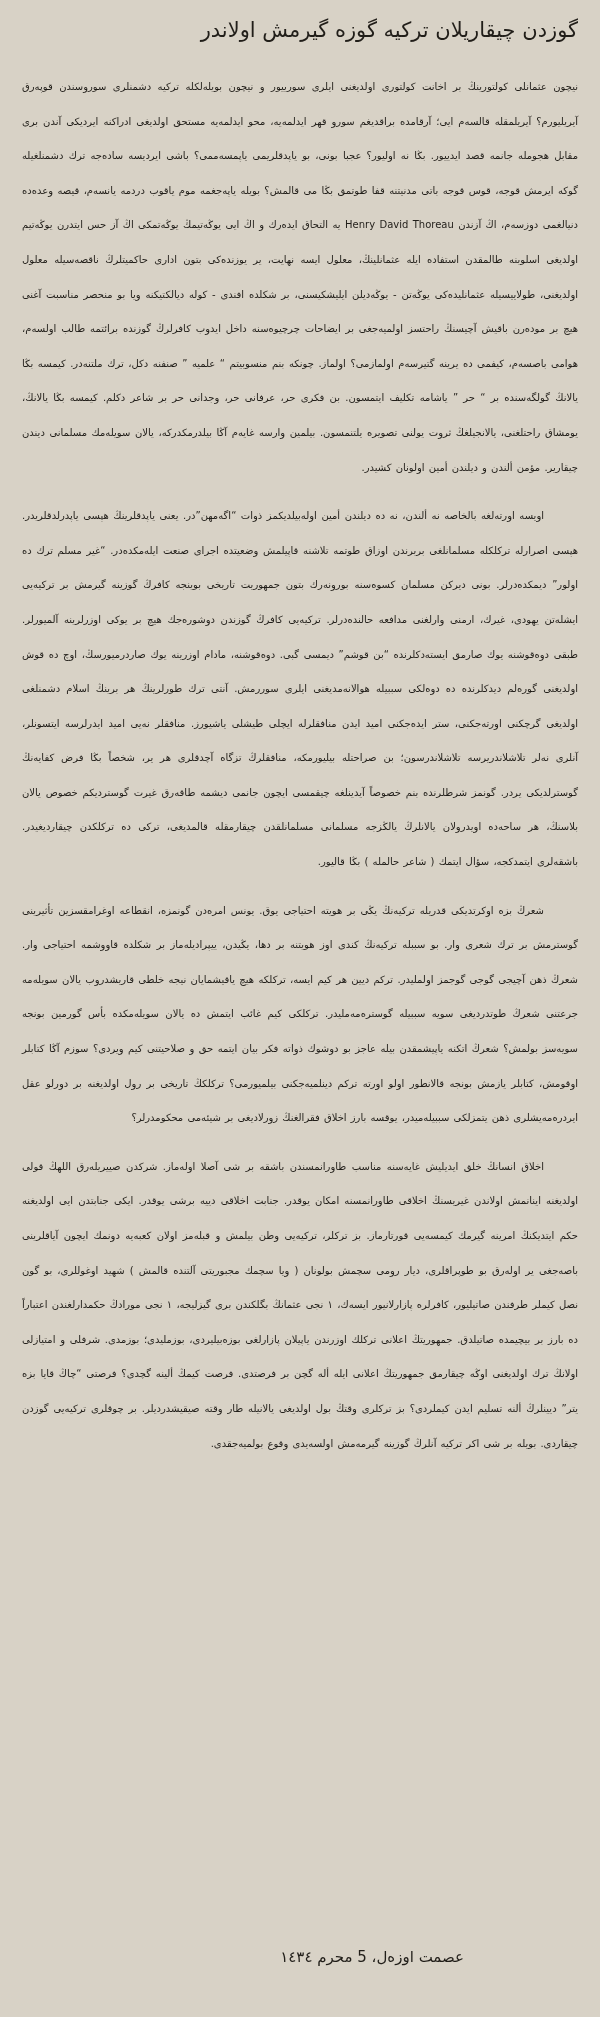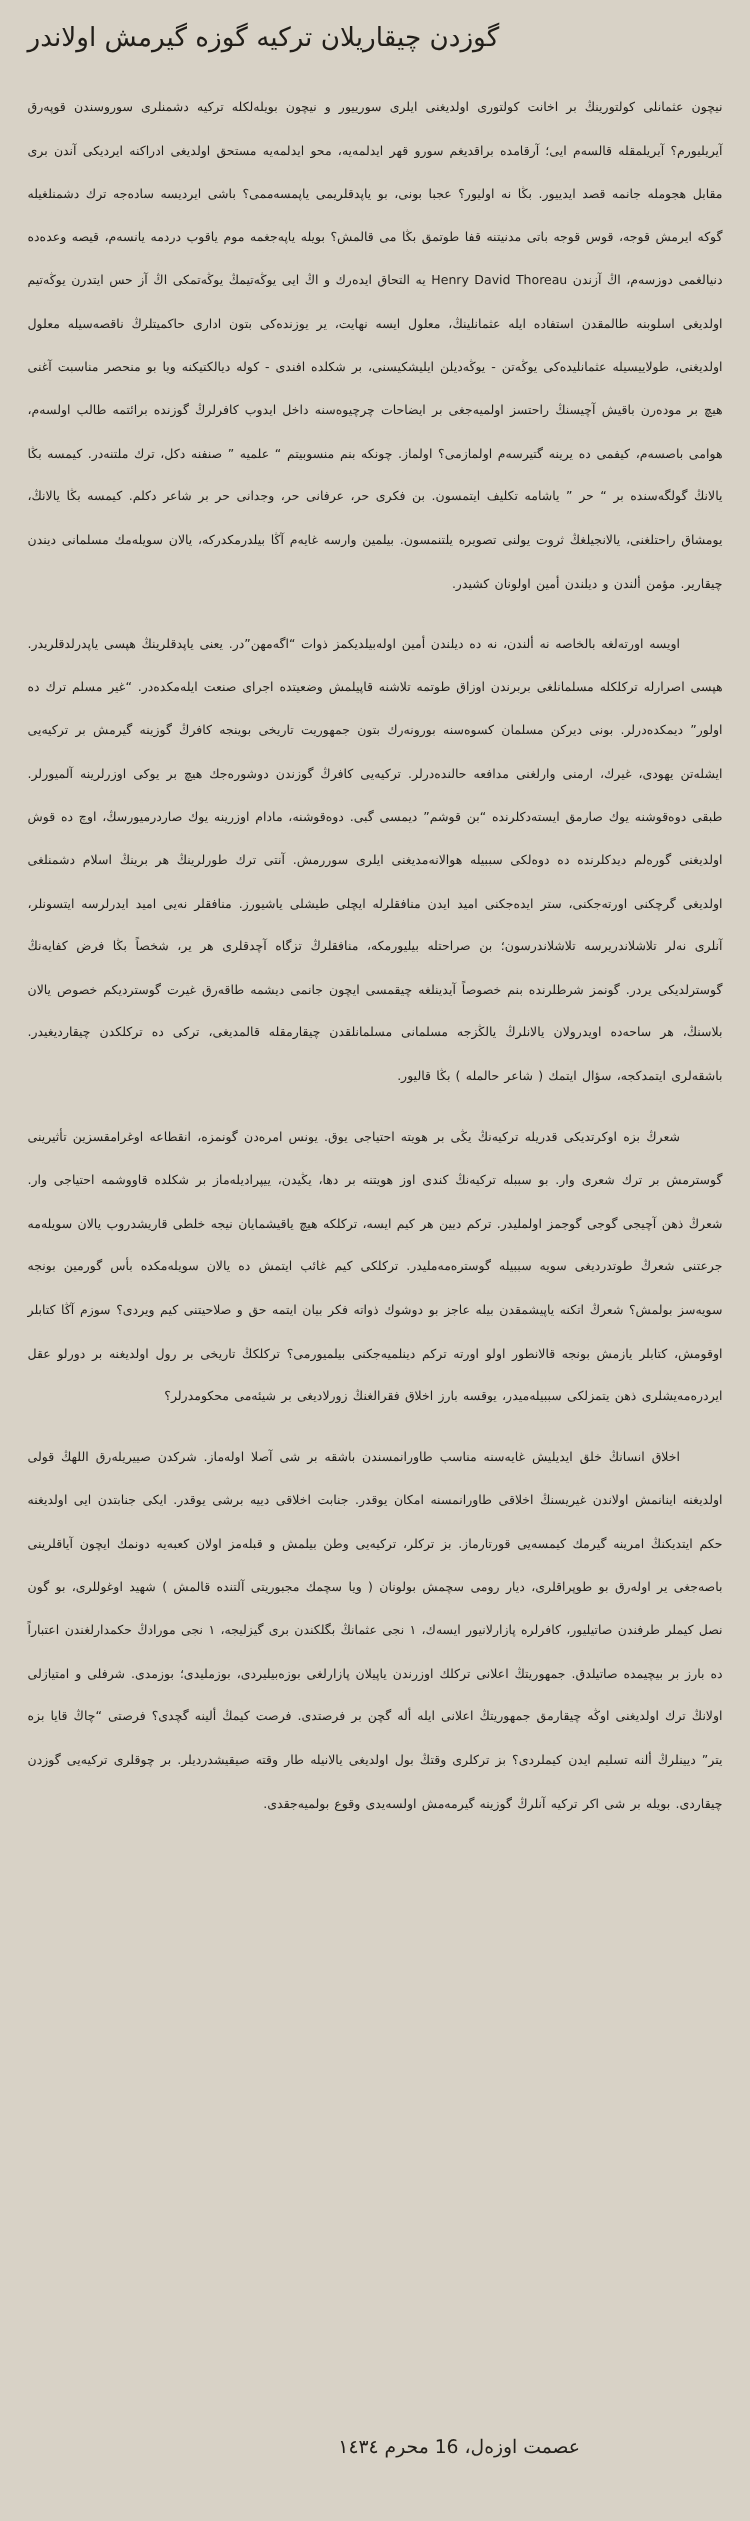--- a/index.html
+++ b/index.html
@@ -16,21 +16,21 @@
     color: #211e19;
     font-family: "DejaVu Sans", sans-serif;
     direction: rtl;
     padding: 14px 22px 0 22px;
     overflow: hidden;
   }
   .title {
     font-size: 21px;
     font-weight: normal;
     line-height: 32px;
-    text-align: left;
+    text-align: right;
     margin: 0 0 24px 0;
     color: #211e19;
   }
   .para {
     font-size: 10px;
     line-height: 34.6px;
     text-align: justify;
     text-justify: inter-word;
     margin: 0 0 14px 0;
     text-indent: 34px;
@@ -56,15 +56,15 @@
   <h1 class="title">گوزدن چیقاریلان ترکیه گوزه گیرمش اولاندر</h1>
 
   <p class="para first">نیچون عثمانلی کولتورینڭ بر اخانت کولتوری اولدیغنی ایلری سورییور و نیچون بویله‌لکله ترکیه دشمنلری سوروسندن قوپه‌رق آیریلیورم؟ آیریلمقله قالسه‌م ایی؛ آرقامده براقدیغم سورو قهر ایدلمه‌یه، محو ایدلمه‌یه مستحق اولدیغی ادراکنه ایردیکی آندن بری مقابل هجومله جانمه قصد ایدییور. بڭا نه اولیور؟ عجبا بونی، بو یاپدقلریمی یاپمسه‌ممی؟ باشی ایردیسه ساده‌جه ترك دشمنلغیله گوکه ایرمش قوجه، قوس قوجه باتی مدنیتنه قفا طوتمق بڭا می قالمش؟ بویله یاپه‌جغمه موم یاقوب دردمه یانسه‌م، قیصه وعده‌ده دنیالغمی دوزسه‌م، اڭ آزندن Henry David Thoreau یه التحاق ایده‌رك و اڭ ایی یوڭه‌تیمڭ یوڭه‌تمکی اڭ آز حس ایتدرن یوڭه‌تیم اولدیغی اسلوبنه طالمقدن استفاده ایله عثمانلینڭ، معلول ایسه نهایت، یر یوزنده‌کی بتون اداری حاکمیتلرڭ ناقصه‌سیله معلول اولدیغنی، طولاییسیله عثمانلیده‌کی یوڭه‌تن - یوڭه‌دیلن ایلیشکیسنی، بر شکلده افندی - کوله دیالکتیکنه ویا بو منحصر مناسبت آغنی هیچ بر موده‌رن باقیش آچیسنڭ راحتسز اولمیه‌جغی بر ایضاحات چرچیوه‌سنه داخل ایدوب کافرلرڭ گوزنده برائتمه طالب اولسه‌م، هوامی باصسه‌م، کیفمی ده یرینه گتیرسه‌م اولمازمی؟ اولماز. چونکه بنم منسوبیتم “ علمیه ” صنفنه دکل، ترك ملتنه‌در. کیمسه بڭا یالانڭ گولگه‌سنده بر “ حر ” یاشامه تکلیف ایتمسون. بن فکری حر، عرفانی حر، وجدانی حر بر شاعر دکلم. کیمسه بڭا یالانڭ، یومشاق راحتلغنی، یالانجیلغڭ ثروت یولنی تصویره یلتنمسون. بیلمین وارسه غایه‌م آڭا بیلدرمکدرکه، یالان سویله‌مك مسلمانی دیندن چیقاریر. مؤمن ألندن و دیلندن أمین اولونان کشیدر.</p>
 
   <p class="para">اویسه اورته‌لغه بالخاصه نه ألندن، نه ده دیلندن أمین اوله‌بیلدیکمز ذوات “اگه‌مهن”در. یعنی یاپدقلرینڭ هپسی یاپدرلدقلریدر. هپسی اصرارله ترکلکله مسلمانلغی بربرندن اوزاق طوتمه تلاشنه قاپیلمش وضعیتده اجرای صنعت ایله‌مکده‌در. “غیر مسلم ترك ده اولور” دیمکده‌درلر. بونی دیرکن مسلمان کسوه‌سنه بورونه‌رك بتون جمهوریت تاریخی بوینجه کافرڭ گوزینه گیرمش بر ترکیه‌یی ایشله‌تن یهودی، غیرك، ارمنی وارلغنی مدافعه حالنده‌درلر. ترکیه‌یی کافرڭ گوزندن دوشوره‌جك هیچ بر یوکی اوزرلرینه آلمیورلر. طبقی دوه‌قوشنه یوك صارمق ایسته‌دکلرنده “بن قوشم” دیمسی گبی. دوه‌قوشنه، مادام اوزرینه یوك صاردرمیورسڭ، اوچ ده قوش اولدیغنی گوره‌لم دیدکلرنده ده دوه‌لکی سببیله هوالانه‌مدیغنی ایلری سوررمش. آنتی ترك طورلرینڭ هر برینڭ اسلام دشمنلغی اولدیغی گرچکنی اورته‌جکنی، ستر ایده‌جکنی امید ایدن منافقلرله ایچلی طیشلی یاشیورز. منافقلر نه‌یی امید ایدرلرسه ایتسونلر، آنلری نه‌لر تلاشلاندریرسه تلاشلاندرسون؛ بن صراحتله بیلیورمکه، منافقلرڭ تزگاه آچدقلری هر یر، شخصاً بڭا فرض کفایه‌نڭ گوسترلدیکی یردر. گونمز شرطلرنده بنم خصوصاً آیدینلغه چیقمسی ایچون جانمی دیشمه طاقه‌رق غیرت گوستردیکم خصوص یالان بلاسنڭ، هر ساحه‌ده اویدرولان یالانلرڭ یالڭزجه مسلمانی مسلمانلقدن چیقارمقله قالمدیغی، ترکی ده ترکلکدن چیقاردیغیدر. باشقه‌لری ایتمدکجه، سؤال ایتمك ( شاعر حالمله ) بڭا قالیور.</p>
 
   <p class="para">شعرڭ بزه اوکرتدیکی قدریله ترکیه‌نڭ یڭی بر هویته احتیاجی یوق. یونس امره‌دن گونمزه، انقطاعه اوغرامقسزین تأثیرینی گوسترمش بر ترك شعری وار. بو سببله ترکیه‌نڭ کندی اوز هویتنه بر دها، یڭیدن، ییپرادیله‌ماز بر شکلده قاووشمه احتیاجی وار. شعرڭ ذهن آچیجی گوجی گوجمز اولملیدر. ترکم دیین هر کیم ایسه، ترکلکه هیچ یاقیشمایان نیجه خلطی قاریشدروب یالان سویله‌مه جرعتنی شعرڭ طوتدردیغی سویه سببیله گوستره‌مه‌ملیدر. ترکلکی کیم غائب ایتمش ده یالان سویله‌مکده بأس گورمین بونجه سویه‌سز بولمش؟ شعرڭ اتکنه یاپیشمقدن بیله عاجز بو دوشوك ذواته فکر بیان ایتمه حق و صلاحیتنی کیم ویردی؟ سوزم آڭا کتابلر اوقومش، کتابلر یازمش بونجه قالانطور اولو اورته ترکم دینلمیه‌جکنی بیلمیورمی؟ ترکلکڭ تاریخی بر رول اولدیغنه بر دورلو عقل ایردره‌مه‌یشلری ذهن یتمزلکی سببیله‌میدر، یوقسه بارز اخلاق فقرالغنڭ زورلادیغی بر شیئه‌می محکومدرلر؟</p>
 
   <p class="para">اخلاق انسانڭ خلق ایدیلیش غایه‌سنه مناسب طاورانمسندن باشقه بر شی آصلا اوله‌ماز. شرکدن صییریله‌رق اللهڭ قولی اولدیغنه اینانمش اولاندن غیریسنڭ اخلاقی طاورانمسنه امکان یوقدر. جنابت اخلاقی دییه برشی یوقدر. ایکی جنابتدن ایی اولدیغنه حکم ایتدیکنڭ امرینه گیرمك کیمسه‌یی قورتارماز. بز ترکلر، ترکیه‌یی وطن بیلمش و قبله‌مز اولان کعبه‌یه دونمك ایچون آیاقلرینی باصه‌جغی یر اوله‌رق بو طوپراقلری، دیار رومی سچمش بولونان ( ویا سچمك مجبوریتی آلتنده قالمش ) شهید اوغوللری، بو گون نصل کیملر طرفندن صاتیلیور، کافرلره پازارلانیور ایسه‌ك، ١ نجی عثمانڭ بگلکندن بری گیزلیجه، ١ نجی مورادڭ حکمدارلغندن اعتباراً ده بارز بر بیچیمده صاتیلدق. جمهوریتڭ اعلانی ترکلك اوزرندن یاپیلان پازارلغی بوزه‌بیلیردی، بوزملیدی؛ بوزمدی. شرفلی و امتیازلی اولانڭ ترك اولدیغنی اوڭه چیقارمق جمهوریتڭ اعلانی ایله أله گچن بر فرصتدی. فرصت کیمڭ ألینه گچدی؟ فرصتی “چاڭ قایا بزه یتر” دیینلرڭ ألنه تسلیم ایدن کیملردی؟ بز ترکلری وقتڭ بول اولدیغی یالانیله طار وقته صیقیشدردیلر. بر چوقلری ترکیه‌یی گوزدن چیقاردی. بویله بر شی اکر ترکیه آنلرڭ گوزینه گیرمه‌مش اولسه‌یدی وقوع بولمیه‌جقدی.</p>
 
-  <div class="signature">عصمت اوزه‌ل، 16 محرم ١٤٣٤</div>
+  <div class="signature">عصمت اوزه‌ل، 5 محرم ١٤٣٤</div>
 
 </div>
 
 </body></html>

